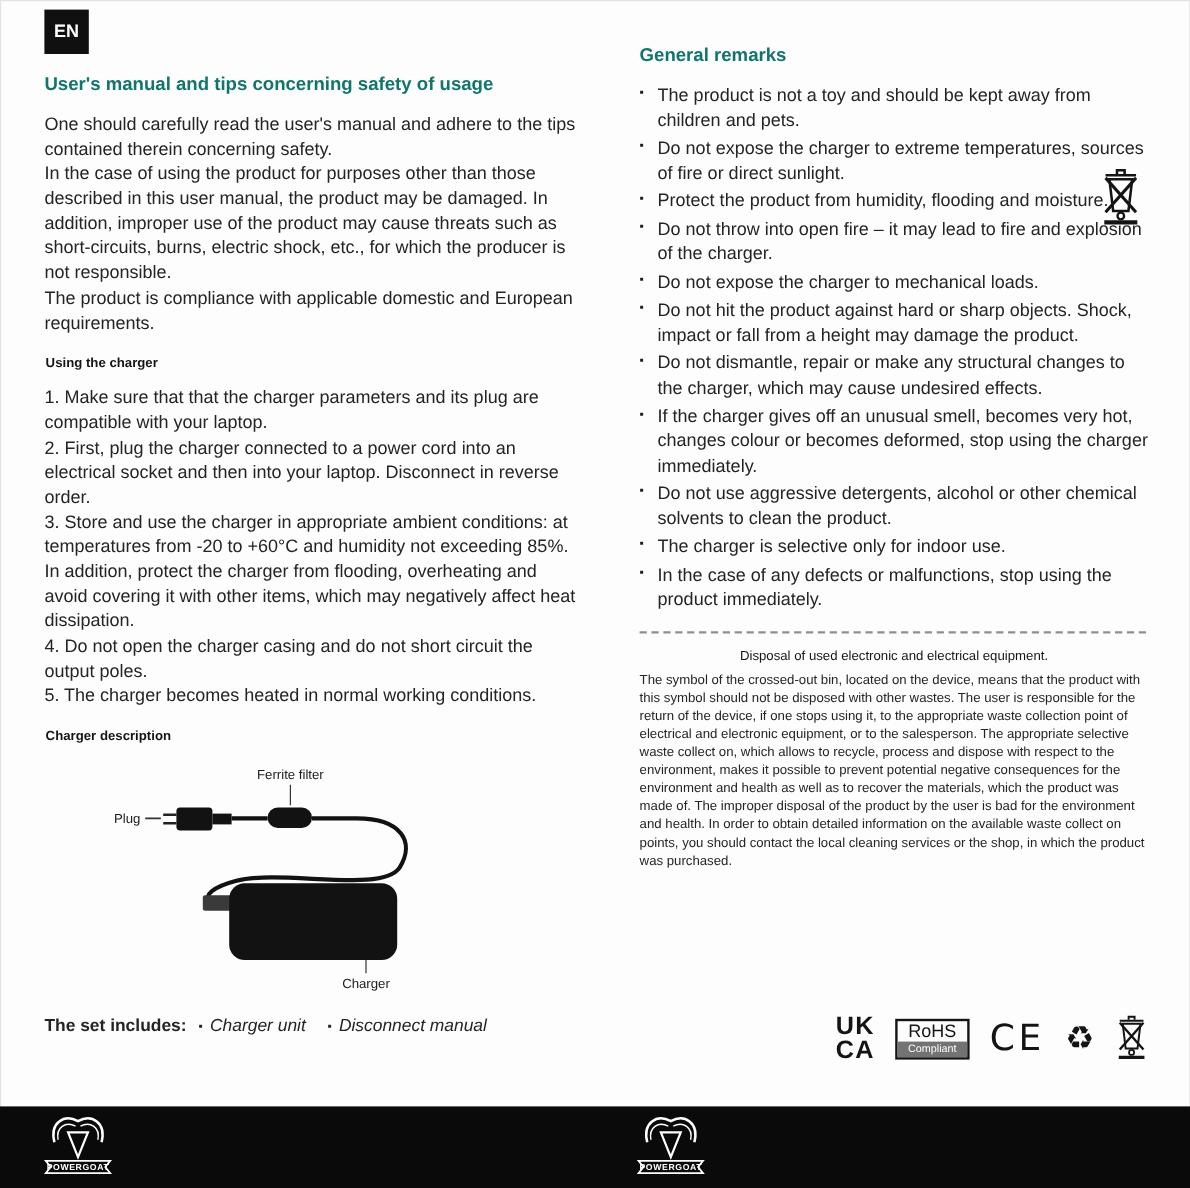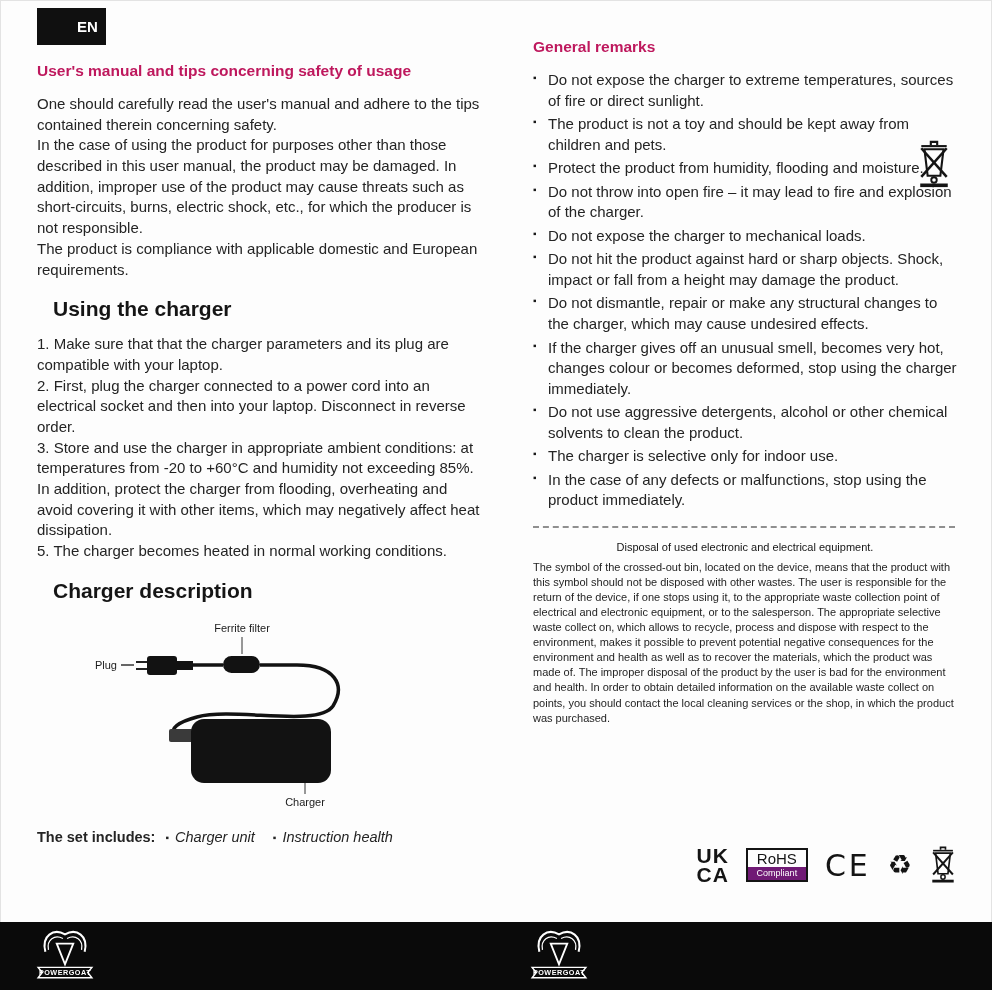--- a/index.html
+++ b/index.html
@@ -3,26 +3,26 @@
 <meta charset="utf-8">
 <style>
   html,body{margin:0;padding:0;background:#ffffff;}
   .page{
     position:relative;width:992px;height:990px;background:#fdfdfd;
     font-family:"Liberation Sans",sans-serif;color:#1d1d1d;overflow:hidden;
     box-shadow:inset 0 0 0 1px #e3e3e3;
   }
   .en-badge{
     position:absolute;left:37px;top:8px;width:37px;height:37px;background:#101010;
-    color:#fff;font-size:15px;font-weight:bold;display:flex;align-items:center;justify-content:center;padding-left:32px;
+    color:#fff;font-size:15px;font-weight:bold;display:flex;align-items:center;justify-content:center;
   }
   .col-left{position:absolute;left:37px;top:62px;width:444px;}
   .col-right{position:absolute;left:533px;top:38px;width:424px;}
-  .section-title{font-size:15.5px;font-weight:bold;margin:0 0 14px 0;color:#be185d;}
-  .sub-title{font-size:21px;font-weight:bold;margin:17px 0 13px 16px;color:#151515;}
+  .section-title{font-size:15.5px;font-weight:bold;margin:0 0 14px 0;color:#0f766e;}
+  .sub-title{font-size:11px;font-weight:bold;margin:17px 0 13px 1px;color:#151515;}
   .body-text{font-size:15px;line-height:1.38;margin:0;white-space:pre-line;color:#242424;}
   .step{font-size:15px;line-height:1.38;margin:0;color:#242424;}
   .remarks{list-style:none;margin:0;padding:0;}
   .remarks li{
     position:relative;font-size:15px;line-height:1.37;padding-left:15px;margin:0 0 3px 0;color:#242424;
   }
   .remarks li::before{content:"▪";position:absolute;left:0;top:1px;font-size:10px;color:#1a1a1a;}
   .divider{border:none;border-top:2px dashed #8f8f8f;margin:15px 2px 13px 0;}
   .disposal-title{font-size:11px;font-weight:normal;margin:0 0 7px 0;color:#151515;text-align:center;}
   .disposal-text{font-size:11px;line-height:1.37;margin:0;color:#242424;}
@@ -31,21 +31,21 @@
   .includes-label{font-weight:bold;margin-right:6px;}
   .includes-item{margin-right:14px;font-style:italic;}
   .includes-item::before{content:"▪";font-size:10px;margin-right:6px;vertical-align:1px;}
   .marks{
     position:absolute;left:533px;top:843px;width:424px;display:flex;
     justify-content:flex-end;align-items:center;gap:17px;
   }
   .ukca{font-size:21px;font-weight:800;line-height:0.92;letter-spacing:1px;color:#141414;}
   .rohs{border:2px solid #141414;text-align:center;min-width:58px;}
   .rohs-top{font-size:15px;font-weight:normal;padding:0 6px;color:#141414;}
-  .rohs-bottom{background:#701a75;color:#fff;font-size:9px;padding:1px 4px 2px;}
+  .rohs-bottom{background:#737373;color:#fff;font-size:9px;padding:1px 4px 2px;}
   .ce{font-size:30px;font-weight:500;letter-spacing:3px;font-family:"DejaVu Sans",sans-serif;color:#141414;}
   .recycle{font-size:27px;line-height:1;color:#141414;}
   .bin-top{position:absolute;left:916px;top:136px;}
   .footer{position:absolute;left:0;bottom:0;width:100%;height:68px;background:#0a0a0a;}
   .logo{position:absolute;top:3px;}
   .logo-left{left:34px;}
   .logo-center{left:528px;}
 </style>
 </head>
 <body>
@@ -57,20 +57,21 @@
   <div class="col-left">
     <h1 class="section-title">User's manual and tips concerning safety of usage</h1>
     <p class="body-text">One should carefully read the user's manual and adhere to the tips contained therein concerning safety.
 In the case of using the product for purposes other than those described in this user manual, the product may be damaged. In addition, improper use of the product may cause threats such as short-circuits, burns, electric shock, etc., for which the producer is not responsible.
 The product is compliance with applicable domestic and European requirements.</p>
 
     <h2 class="sub-title">Using the charger</h2>
     <p class="step">1. Make sure that that the charger parameters and its plug are compatible with your laptop.</p>
     <p class="step">2. First, plug the charger connected to a power cord into an electrical socket and then into your laptop. Disconnect in reverse order.</p>
     <p class="step">3. Store and use the charger in appropriate ambient conditions: at temperatures from -20 to +60°C and humidity not exceeding 85%. In addition, protect the charger from flooding, overheating and avoid covering it with other items, which may negatively affect heat dissipation.</p>
+    <p class="step">4. Do not open the charger casing and do not short circuit the output poles.</p>
     <p class="step">5. The charger becomes heated in normal working conditions.</p>
 
     <h2 class="sub-title">Charger description</h2>
 
     <div class="diagram-wrap">
       <svg width="440" height="192" viewBox="0 0 440 192">
 
         <text x="205" y="13" text-anchor="middle" font-size="11" fill="#1c1c1c">Ferrite filter</text>
         <line x1="205" y1="18" x2="205" y2="35" stroke="#333" stroke-width="1"></line>
 
@@ -94,29 +95,29 @@
         <rect x="154" y="100" width="140" height="64" rx="13" fill="#121212"></rect>
 
         <line x1="268" y1="164" x2="268" y2="175" stroke="#333" stroke-width="1"></line>
         <text x="268" y="187" text-anchor="middle" font-size="11" fill="#1c1c1c">Charger</text>
       </svg>
     </div>
 
     <div class="includes-line">
       <span class="includes-label">The set includes:</span>
       <span class="includes-item">Charger unit</span>
-      <span class="includes-item">Instruction health</span>
+      <span class="includes-item">Disconnect manual</span>
     </div>
   </div>
 
   <div class="col-right">
     <h2 class="section-title">General remarks</h2>
     <ul class="remarks">
+      <li>The product is not a toy and should be kept away from children and pets.</li>
       <li>Do not expose the charger to extreme temperatures, sources of fire or direct sunlight.</li>
-      <li>The product is not a toy and should be kept away from children and pets.</li>
       <li>Protect the product from humidity, flooding and moisture.</li>
       <li>Do not throw into open fire – it may lead to fire and explosion of the charger.</li>
       <li>Do not expose the charger to mechanical loads.</li>
       <li>Do not hit the product against hard or sharp objects. Shock, impact or fall from a height may damage the product.</li>
       <li>Do not dismantle, repair or make any structural changes to the charger, which may cause undesired effects.</li>
       <li>If the charger gives off an unusual smell, becomes very hot, changes colour or becomes deformed, stop using the charger immediately.</li>
       <li>Do not use aggressive detergents, alcohol or other chemical solvents to clean the product.</li>
       <li>The charger is selective only for indoor use.</li>
       <li>In the case of any defects or malfunctions, stop using the product immediately.</li>
     </ul>

